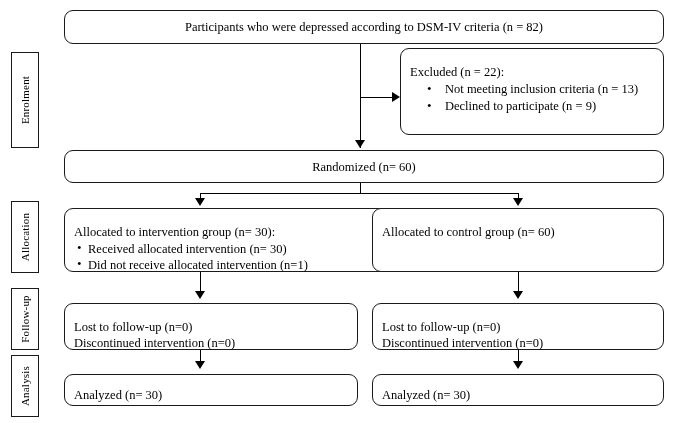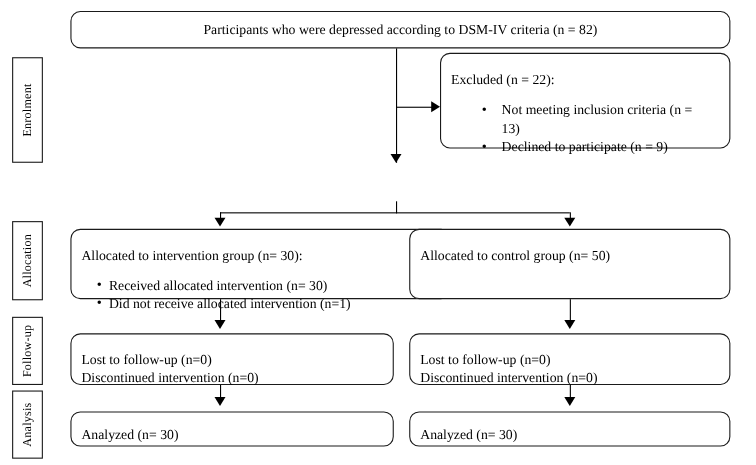--- a/index.html
+++ b/index.html
@@ -51,21 +51,21 @@
     display: block;
     transform: rotate(-90deg);
     white-space: nowrap;
     font-size: 11px;
     letter-spacing: 0.2px;
     font-family: "Liberation Serif", "DejaVu Serif", serif;
   }
 
   
   .blist {
-    margin: 12px;
+    margin: 1px;
     padding: 0;
     list-style: none;
   }
   .blist li {
     position: relative;
     padding-left: 13px;
     line-height: 1.3;
   }
   .blist li::before {
     content: "\2022";
@@ -142,38 +142,41 @@
   <div class="arrow-right" style="left:392px; top:92px;"></div>
 
   <div class="box" style="left:400px; top:48px; width:264px; height:87px;">
     <div>Excluded (n = 22):</div>
     <ul class="blist wide">
       <li>Not meeting inclusion criteria (n = 13)</li>
       <li>Declined to participate (n = 9)</li>
     </ul>
   </div>
 
+  <div class="box center" style="left:64px; top:150px; width:600px; height:33px;">
+    <span>Randomized (n= 60)</span>
+  </div>
 
   <div class="vline" style="left:360px; top:183px; height:11px;"></div>
   <div class="hline" style="left:200px; top:193px; width:318px;"></div>
   <div class="vline" style="left:200px; top:193px; height:11px;"></div>
   <div class="vline" style="left:518px; top:193px; height:11px;"></div>
   <div class="arrow-down" style="left:195px; top:198px;"></div>
   <div class="arrow-down" style="left:513px; top:198px;"></div>
 
   <div class="box" style="left:64px; top:208px; width:346px; height:64px;">
     <div>Allocated to intervention group (n= 30):</div>
     <ul class="blist">
       <li>Received allocated intervention (n= 30)</li>
       <li>Did not receive allocated intervention (n=1)</li>
     </ul>
   </div>
 
   <div class="box" style="left:372px; top:208px; width:292px; height:64px;">
-    <div>Allocated to control group (n= 50)</div>
+    <div>Allocated to control group (n= 60)</div>
   </div>
 
   <div class="vline" style="left:200px; top:272px; height:23px;"></div>
   <div class="arrow-down" style="left:195px; top:291px;"></div>
   <div class="vline" style="left:518px; top:272px; height:23px;"></div>
   <div class="arrow-down" style="left:513px; top:291px;"></div>
 
   <div class="box" style="left:64px; top:303px; width:294px; height:47px;">
     <div>Lost to follow-up (n=0)</div>
     <div>Discontinued intervention (n=0)</div>

